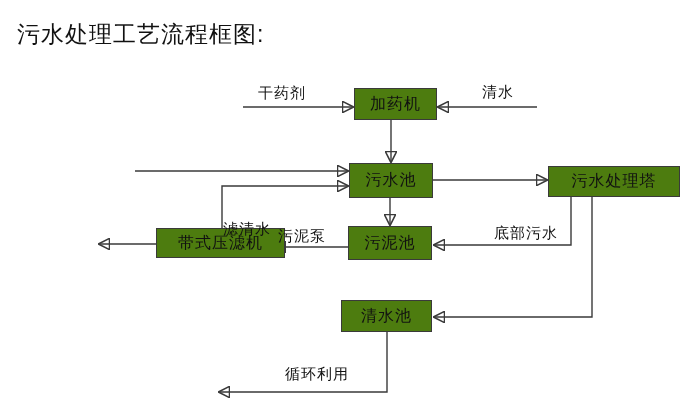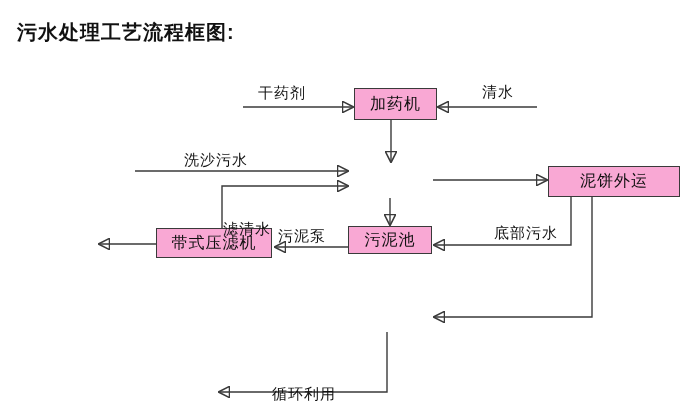--- a/index.html
+++ b/index.html
@@ -11,28 +11,28 @@
   #canvas{
     position:relative;
     width:700px;height:420px;
     background:var(--bg);
     font-family:"Liberation Sans", sans-serif;
     color:var(--text);
     overflow:hidden;
   }
   #title{
     position:absolute;left:17px;top:19px;
-    font-size:20px;font-weight:bold;letter-spacing:1px;
+    font-size:23px;font-weight:normal;letter-spacing:1px;
   }
   svg.wires{position:absolute;left:0;top:0;width:700px;height:420px;}
   svg.wires path{fill:none;stroke:var(--line);stroke-width:1.4;}
   .node{
     position:absolute;
     border:1.5px solid var(--line);
-    background:#f9a8d4;
+    background:#4d7c0f;
     display:flex;align-items:center;justify-content:center;
     font-size:16px;letter-spacing:1px;
     box-sizing:border-box;
   }
   .flow-label{
     position:absolute;
     font-size:15px;letter-spacing:1px;
     text-align:center;
     white-space:nowrap;
   }
@@ -58,25 +58,26 @@
     <path d="M433,180 H546" marker-end="url(#arr)"></path>
     <path d="M390,198 V224" marker-end="url(#arr)"></path>
     <path d="M571,197 V245 H435" marker-end="url(#arr)"></path>
     <path d="M348,247 H276" marker-end="url(#arr)"></path>
     <path d="M156,244 H100" marker-end="url(#arr)"></path>
     <path d="M592,197 V317 H435" marker-end="url(#arr)"></path>
     <path d="M387,332 V392 H220" marker-end="url(#arr)"></path>
   </svg>
 
   <div class="node" style="left:354px;top:88px;width:83px;height:32px;">加药机</div>
-  <div class="node" style="left:548px;top:166px;width:132px;height:31px;">泥饼外运</div>
-  <div class="node" style="left:348px;top:226px;width:84px;height:28px;">污泥池</div>
-  <div class="node" style="left:156px;top:228px;width:116px;height:30px;">带式压滤机</div>
+  <div class="node" style="left:349px;top:163px;width:84px;height:35px;">污水池</div>
+  <div class="node" style="left:548px;top:166px;width:132px;height:31px;">污水处理塔</div>
+  <div class="node" style="left:348px;top:226px;width:84px;height:34px;">污泥池</div>
+  <div class="node" style="left:156px;top:228px;width:129px;height:30px;">带式压滤机</div>
+  <div class="node" style="left:341px;top:300px;width:91px;height:32px;">清水池</div>
 
   <div class="flow-label" style="left:240px;top:84px;width:84px;">干药剂</div>
   <div class="flow-label" style="left:462px;top:83px;width:72px;">清水</div>
-  <div class="flow-label" style="left:156px;top:151px;width:120px;">洗沙污水</div>
   <div class="flow-label" style="left:202px;top:190px;width:90px;margin-top:30px;">滤清水</div>
   <div class="flow-label" style="left:266px;top:227px;width:72px;">污泥泵</div>
   <div class="flow-label" style="left:466px;top:224px;width:120px;">底部污水</div>
-  <div class="flow-label" style="left:254px;top:365px;width:100px;margin-top:20px;">循环利用</div>
+  <div class="flow-label" style="left:267px;top:365px;width:100px;">循环利用</div>
 
 </div>
 
 </body></html>

